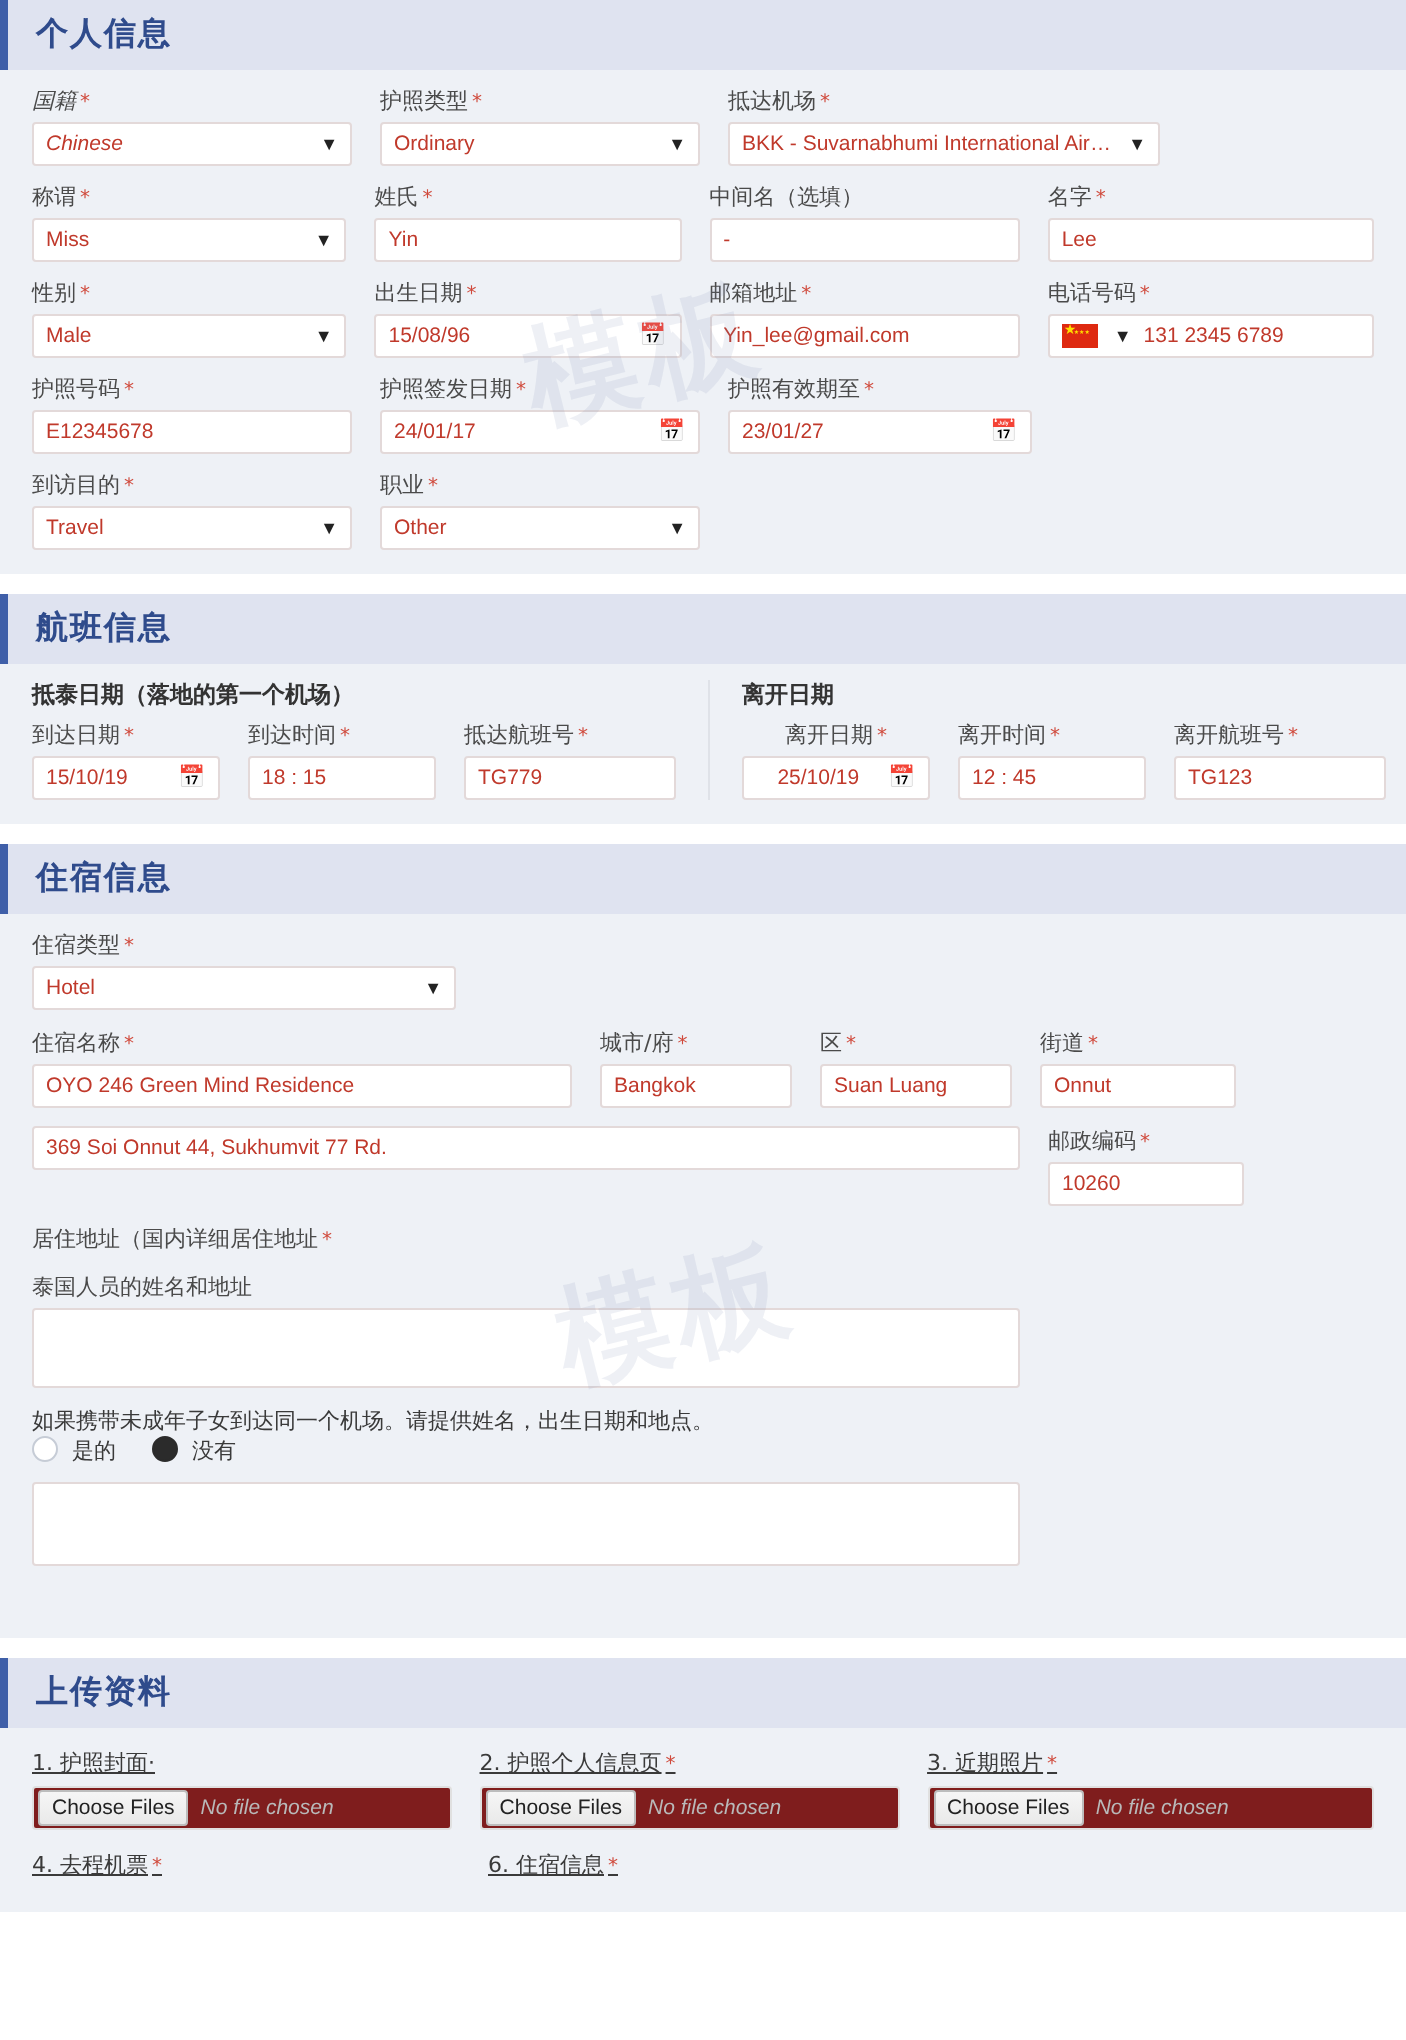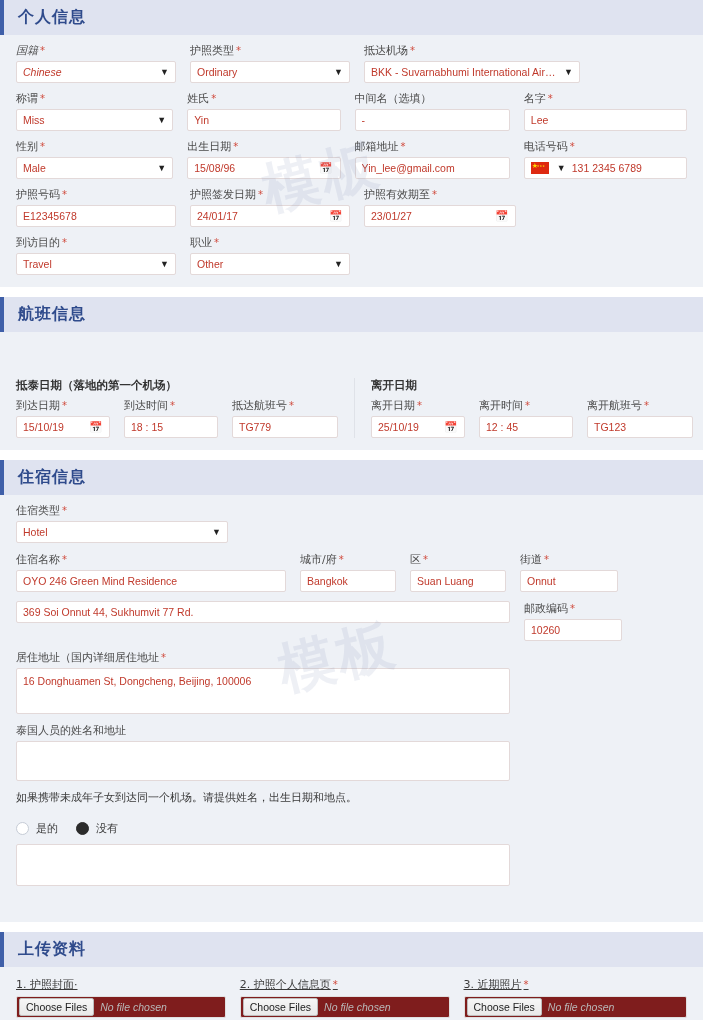--- a/index.html
+++ b/index.html
@@ -125,21 +125,21 @@
     font-size: 10.5px;
     color: #c0392b;
     overflow: hidden;
   }
 
   
   .row { display: flex; }
   .cell { padding-right: 14px; }
 
   
-  .radio-row { display: flex; align-items: center; margin-top: 16px; }
+  .radio-row { display: flex; align-items: flex-start; margin-top: 0; }
   .radio {
     width: 13px; height: 13px;
     border-radius: 50%;
     border: 1px solid #c6ccd6;
     background: #ffffff;
     margin-right: 7px;
     flex: 0 0 auto;
   }
   .radio.on { background: #2b2b2b; border-color: #2b2b2b; }
   .radio-lbl { font-size: 11px; color: #3a3a3a; font-family: "DejaVu Sans", sans-serif; margin-right: 18px; }
@@ -164,21 +164,21 @@
     border-radius: 2px;
     font-size: 10.5px;
     color: #222;
     padding: 1px 6px;
     line-height: 14px;
     white-space: nowrap;
   }
   .no-file { font-size: 10.5px; color: #b9b9b9; margin-left: 6px; white-space: nowrap; font-style: italic; }
 
   
-  .flight-wrap { display: flex; margin-top: 38px; }
+  .flight-wrap { display: flex; }
   .flight-left { padding-right: 16px; border-right: 1px solid #dfe2e8; }
   .flight-right { padding-left: 16px; }
   .fl-fields { display: flex; }
 </style>
 </head>
 <body>
 
 <div class="page">
 
   <div class="wm wm1">模板</div>
@@ -342,21 +342,21 @@
               <div class="fld">
                 <span class="val">TG779</span>
               </div>
             </div>
           </div>
         </div>
 
         <div class="flight-right">
           <div class="grp-title">离开日期</div>
           <div class="fl-fields">
-            <div class="cell" style="width:108px;">
+            <div class="cell" style="width:108px;text-align:center;">
               <div class="lbl"><span>离开日期</span><span class="req">*</span></div>
               <div class="fld">
                 <span class="val">25/10/19</span>
                 <span class="cal">📅</span>
               </div>
             </div>
             <div class="cell" style="width:108px;">
               <div class="lbl"><span>离开时间</span><span class="req">*</span></div>
               <div class="fld">
                 <span class="val">12 : 45</span>
@@ -427,23 +427,20 @@
         <div class="cell" style="width:98px;padding-right:0;">
           <div class="lbl"><span>邮政编码</span><span class="req">*</span></div>
           <div class="fld">
             <span class="val">10260</span>
           </div>
         </div>
       </div>
 
       <div style="margin-bottom:9px;">
         <div class="lbl"><span>居住地址（国内详细居住地址</span><span class="req">*</span></div>
-        <div class="ta" style="width:494px;height:46px;">
-          <span>16 Donghuamen St, Dongcheng, Beijing, 100006</span>
-        </div>
       </div>
 
       <div style="margin-bottom:9px;">
         <div class="lbl">泰国人员的姓名和地址</div>
         <div class="ta" style="width:494px;height:40px;">
           <span></span>
         </div>
       </div>
 
       <div class="question">如果携带未成年子女到达同一个机场。请提供姓名，出生日期和地点。</div>

